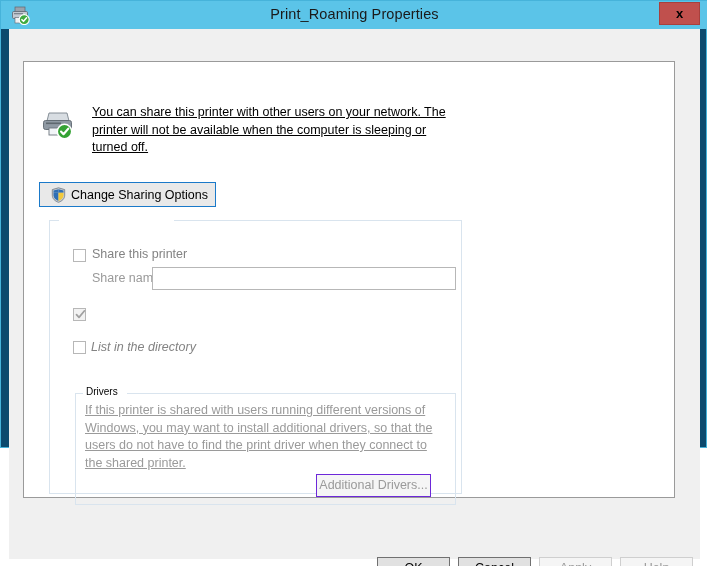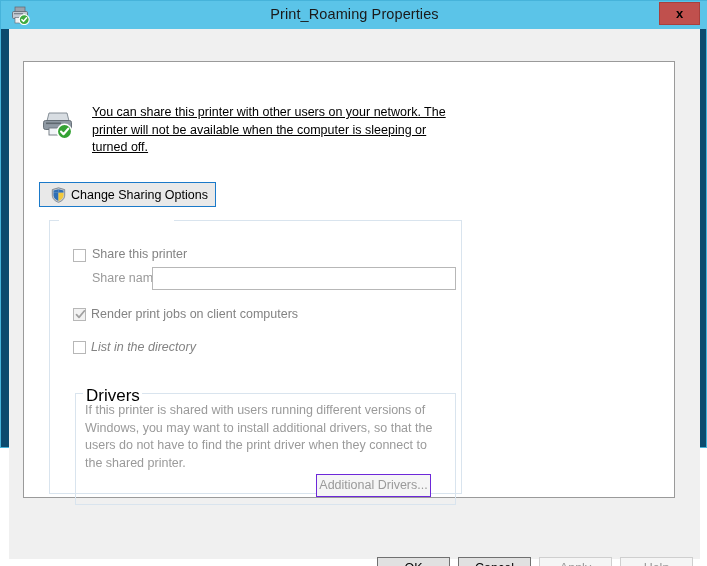--- a/index.html
+++ b/index.html
@@ -268,32 +268,33 @@
   }
   .drivers-top-right {
     position: absolute;
     left: 103px; top: 331px;
     width: 329px; height: 1px;
     background: #d9e4ee;
   }
   .drivers-caption {
     position: absolute;
     left: 60px; top: 324px;
-    font-size: 17px;
+    font-size: 10px;
     color: #000000;
     background: #ffffff;
     padding: 0 2px;
   }
   .drivers-text {
     position: absolute;
     left: 61px; top: 340px;
     width: 360px;
     font-size: 12.5px;
     line-height: 17.5px;
     color: #9a9a9a;
+    text-decoration: underline;
   }
   .additional-btn {
     position: absolute;
     left: 292px; top: 412px;
     width: 115px;
     height: 23px;
     background: #f5f5f5;
     border: 1px solid #6d28d9;
     box-sizing: border-box;
     font-family: "Liberation Sans", sans-serif;
@@ -400,21 +401,20 @@
       <div class="cb-label share-cb-label">Share this printer</div>
 
       <div class="sharename-label">Share name:</div>
       <input class="sharename-input" type="text" disabled="" value="" style="">
 
       <div class="cb render-cb">
         <svg class="checkmark" viewBox="0 0 11 11">
           <path d="M1.5 5.6 L4 8.4 L9.5 1.8" stroke="#a0a0a0" stroke-width="1.7" fill="none" stroke-linecap="round" stroke-linejoin="round"></path>
         </svg>
       </div>
-      <div class="cb-label render-cb-label">Render print jobs on client computers</div>
 
       <div class="cb list-cb"></div>
       <div class="cb-label list-cb-label">List in the directory</div>
 
       <div class="drivers-top-left"></div>
       <div class="drivers-top-right"></div>
       <div class="drivers-group"></div>
       <div class="drivers-caption">Drivers</div>
       <div class="drivers-text">If this printer is shared with users running different versions of Windows, you may want to install additional drivers, so that the users do not have to find the print driver when they connect to the shared printer.</div>
       <div class="additional-btn">Additional Drivers...</div>

